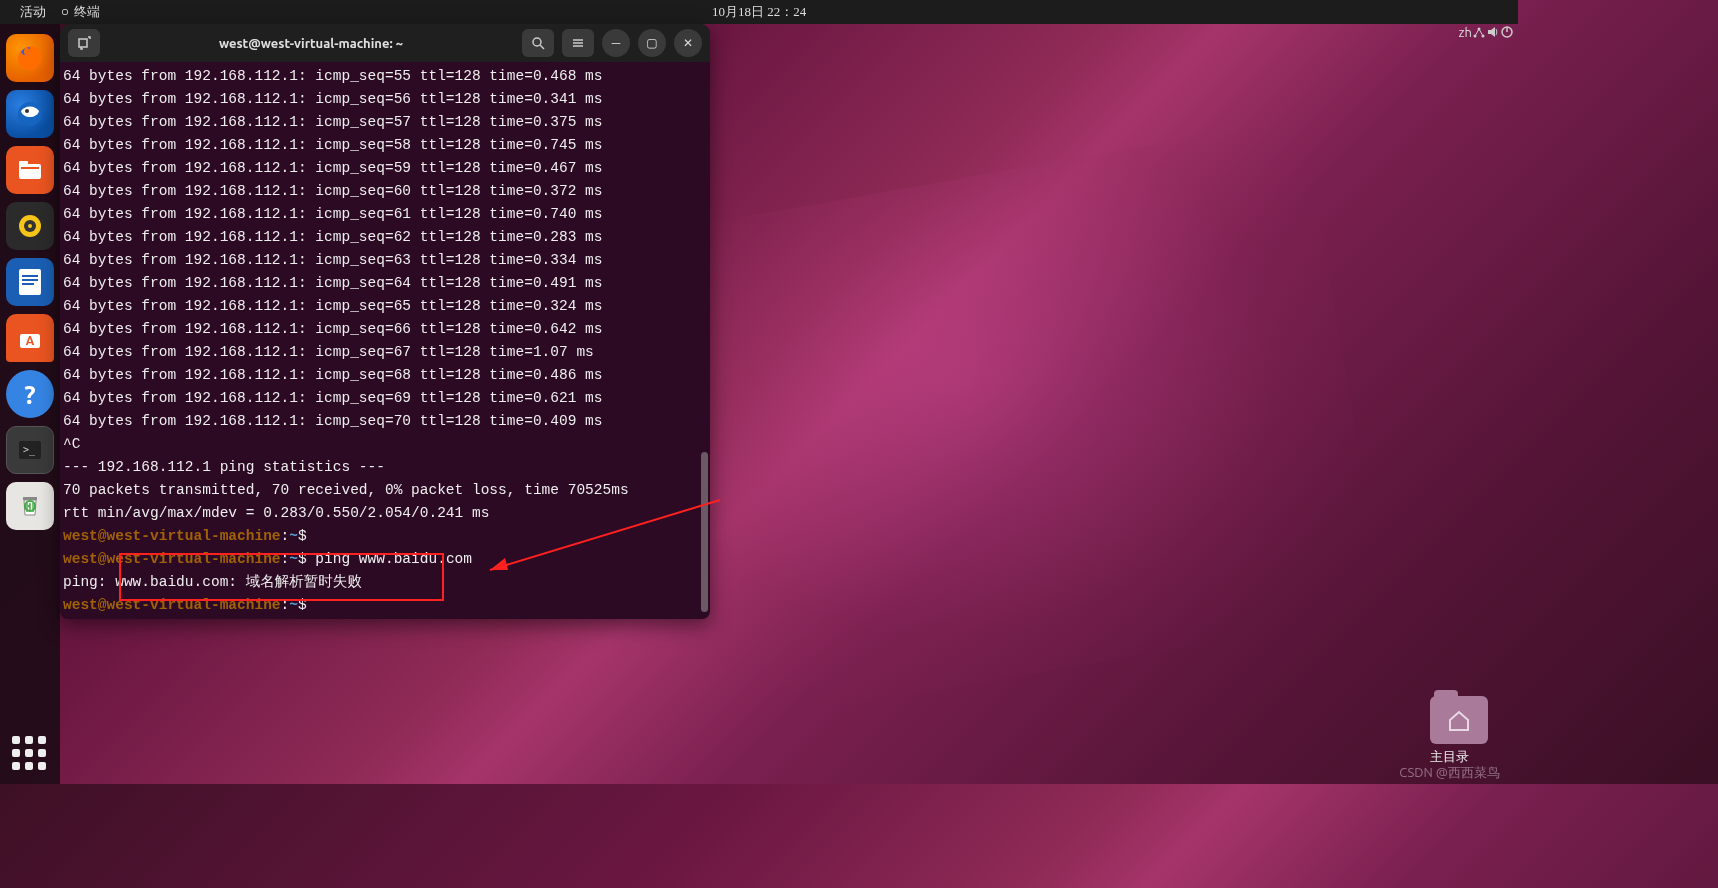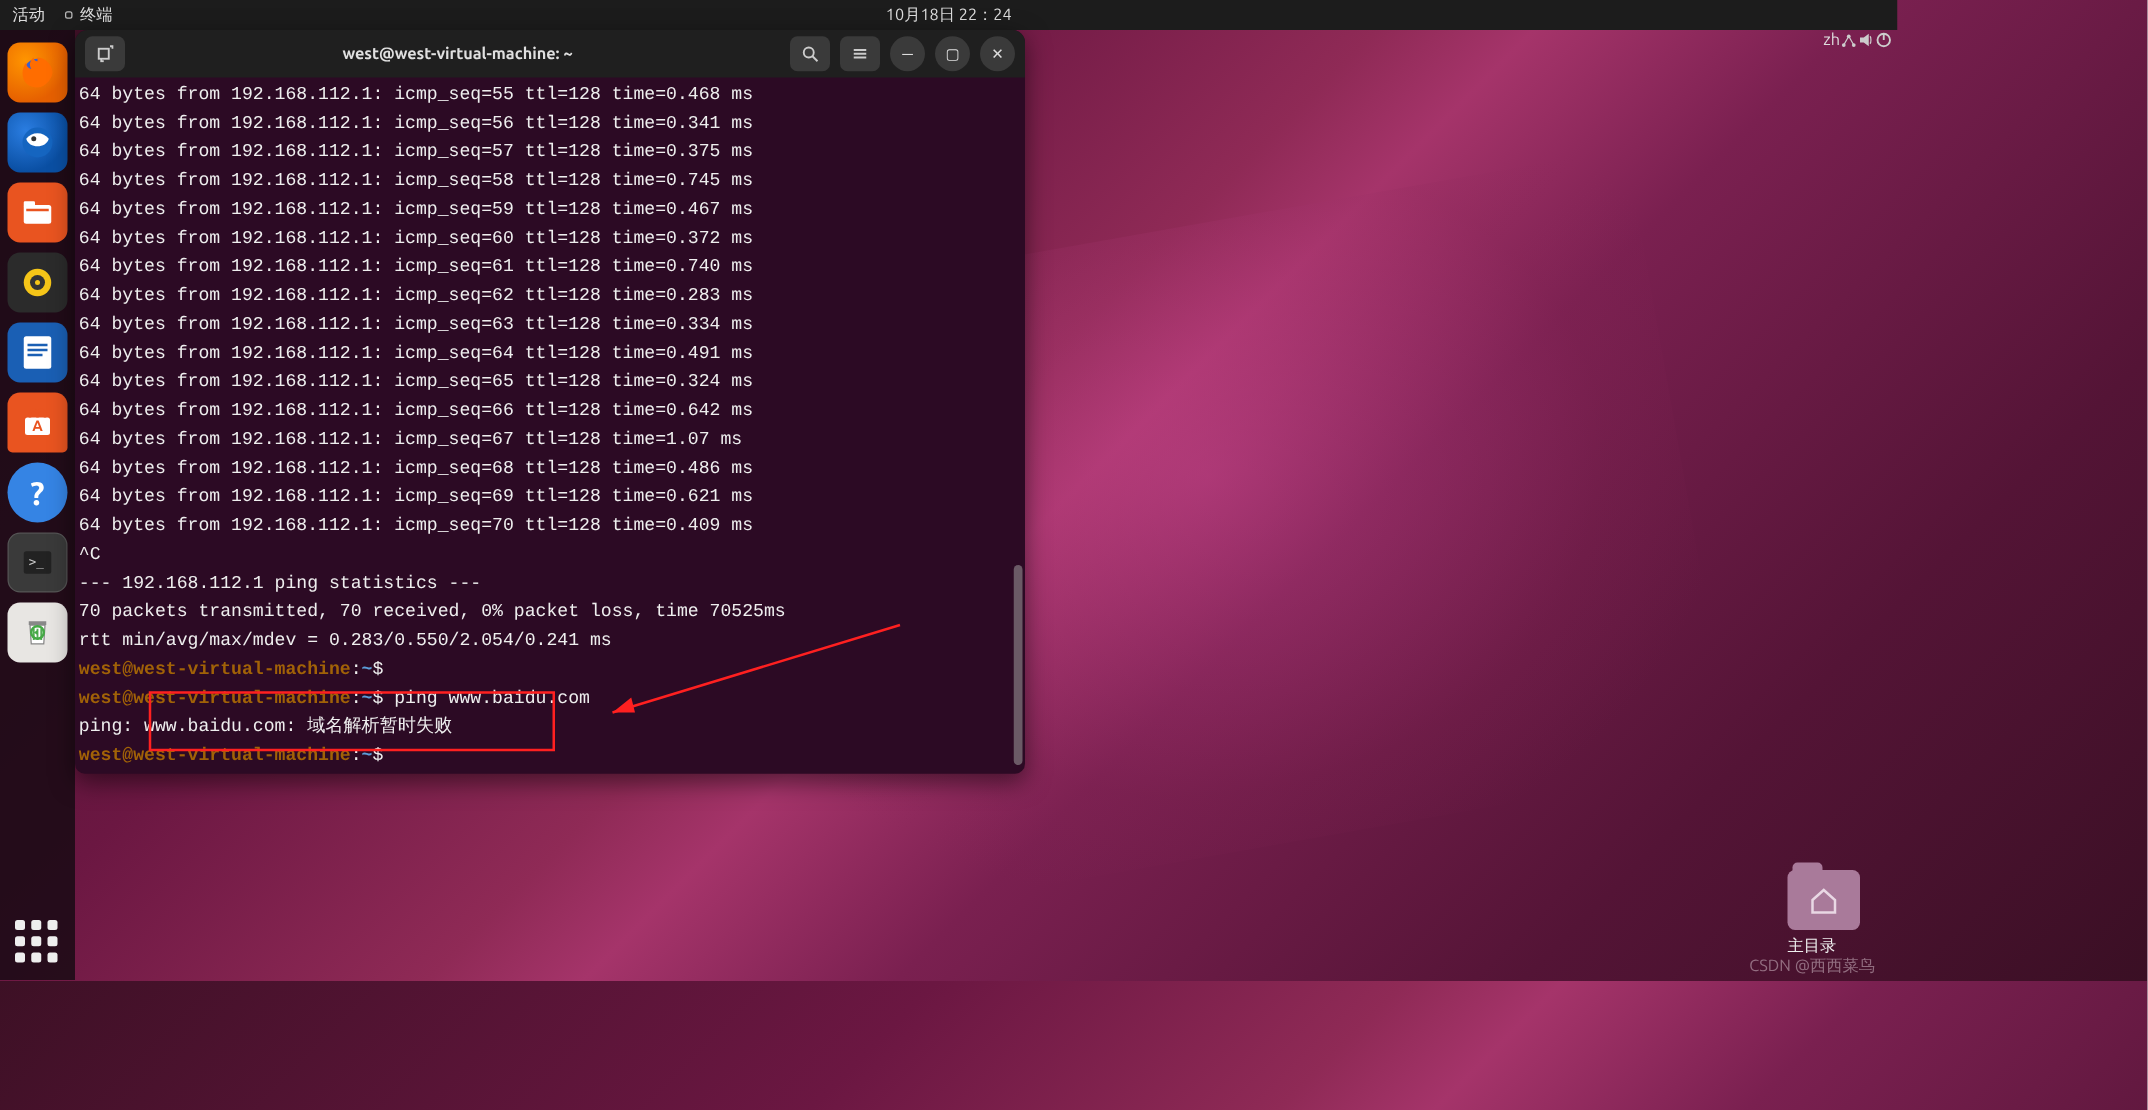--- a/index.html
+++ b/index.html
@@ -7,43 +7,43 @@
   width:1518px; height:784px;
   background: linear-gradient(135deg,#3d1025 0%,#6b1742 30%,#8f2a56 45%,#a5346a 50%,#7a2050 60%,#541436 80%,#3a0f24 100%);
   font-family:"Ubuntu",sans-serif;
   position:relative;
   overflow:hidden;
 }
 
 .bgshape{position:absolute;left:600px;top:180px;width:750px;height:500px;background:radial-gradient(ellipse at 50% 40%,rgba(220,80,160,.35),rgba(140,40,90,.15) 60%,transparent 80%);transform:rotate(-10deg);pointer-events:none;}
 
 .topbar{position:absolute;top:0;left:0;right:0;height:24px;background:#1c1c1c;color:#ddd;display:flex;align-items:center;font-size:13px;}
-.topbar .left{display:flex;align-items:center;gap:10px;padding-left:10px;}
-.topbar .center{position:absolute;left:50%;transform:translateX(-50%);}
+.topbar .left{display:flex;align-items:center;gap:10px;padding-left:20px;}
+.topbar .center{position:absolute;left:50%;transform:translateX(-50%);font-family:Liberation Serif, serif;}
 .topbar .right{position:absolute;right:4px;display:flex;align-items:center;gap:0;margin-top:40px;}
 .app-pill{display:flex;align-items:center;gap:6px;background:transparent;padding:2px 6px;justify-content:flex-end;}
 .app-pill .dot{width:6px;height:6px;border:1px solid #bbb;border-radius:2px;}
 .icon{display:inline-flex;align-items:center;justify-content:center;}
 
 .dock{position:absolute;left:0;top:24px;bottom:0;width:60px;background:rgba(25,10,20,.85);display:flex;flex-direction:column;align-items:center;padding-top:10px;gap:8px;}
 .dock .app{width:48px;height:48px;border-radius:10px;display:flex;align-items:center;justify-content:center;}
 .dock .firefox{background:radial-gradient(circle at 30% 30%,#ff9500,#e66000 70%);}
 .dock .tbird{background:radial-gradient(circle at 30% 30%,#2a7de1,#0a4fa3 70%);}
 .dock .files{background:#e95420;}
 .dock .rhythmbox{background:#2b2b2b;}
 .dock .office{background:#1a5fb4;}
 .dock .software{background:#e95420;border-radius:10px 10px 4px 4px;}
 .dock .help{background:#3584e4;border-radius:50%;}
 .dock .terminal{background:#3a3a3a;border:1px solid #555;}
 .dock .trash{background:#e8e6e3;}
 .dock .apps-grid{position:absolute;bottom:14px;left:12px;display:grid;grid-template-columns:repeat(3,8px);grid-gap:5px;}
 .dock .apps-grid span{width:8px;height:8px;background:#eee;border-radius:2px;}
 .files svg,.terminal svg,.trash svg{width:28px;height:28px;}
 
-.termwin{position:absolute;left:60px;top:24px;width:760px;height:595px;background:#2c0a24;border-radius:10px 10px 8px 8px;box-shadow:0 6px 20px rgba(0,0,0,.5);display:flex;flex-direction:column;overflow:hidden;}
+.termwin{position:absolute;left:60px;top:24px;width:650px;height:595px;background:#2c0a24;border-radius:10px 10px 8px 8px;box-shadow:0 6px 20px rgba(0,0,0,.5);display:flex;flex-direction:column;overflow:hidden;}
 .term-header{height:38px;background:#1f1f1f;display:flex;align-items:center;padding:0 8px;gap:8px;}
 .hbtn{width:32px;height:28px;border-radius:6px;background:#3a3a3a;display:flex;align-items:center;justify-content:center;color:#ccc;}
 .term-title{flex:1;text-align:center;color:#e0e0e0;font-size:13px;font-weight:600;}
 .wbtn{width:28px;height:28px;border-radius:50%;background:#3a3a3a;display:flex;align-items:center;justify-content:center;color:#ddd;font-size:12px;}
 .term-body{flex:1;padding:3px 3px 6px 3px;font-family:Liberation Mono, monospace;font-size:14.5px;line-height:23px;color:#eee;position:relative;white-space:pre;overflow:hidden;}
 .prompt-user{color:#a16207;font-weight:bold;}
 .prompt-path{color:#5b9dd9;font-weight:bold;}
 .scrollbar{position:absolute;right:2px;top:390px;width:7px;height:160px;background:#6b5a66;border-radius:4px;}
 .highlight-box{position:absolute;border:2px solid #ff2020;pointer-events:none;}
 .arrow{position:absolute;pointer-events:none;}

